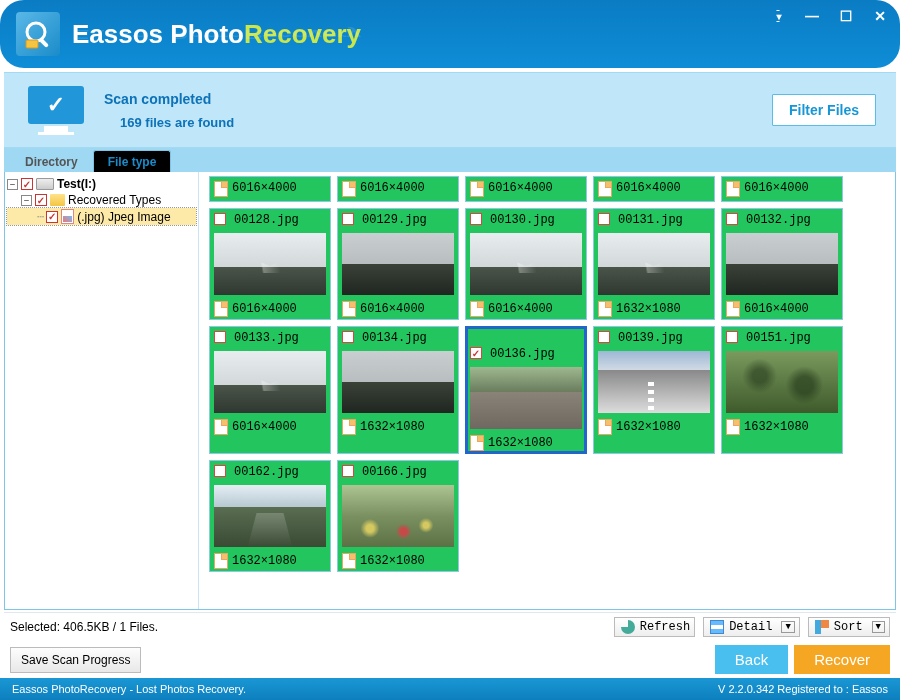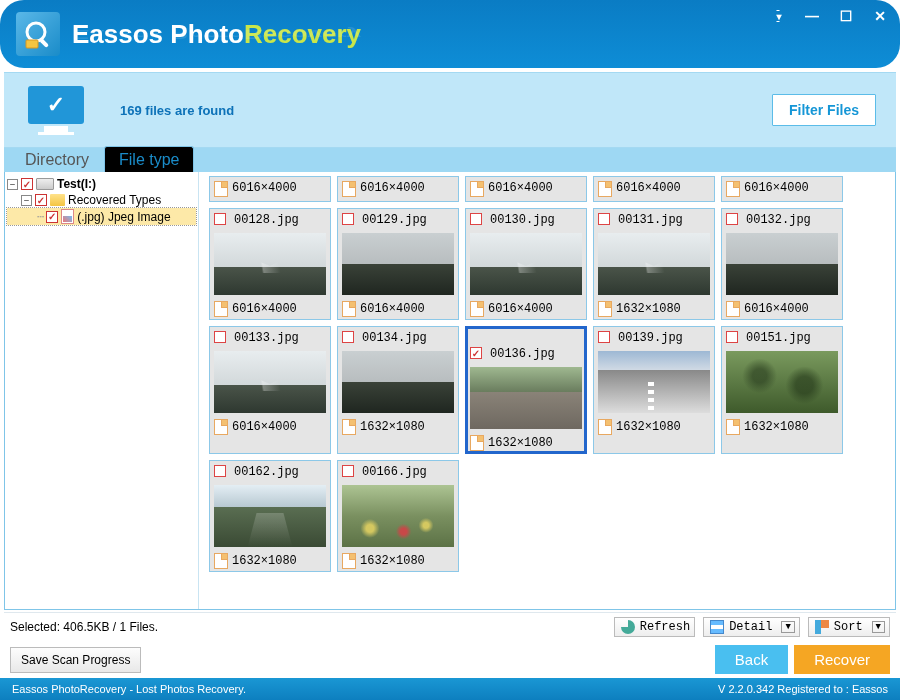--- a/index.html
+++ b/index.html
@@ -23,21 +23,21 @@
 .monitor-icon .stand { width: 24px; height: 6px; background:#fff; margin: 2px auto 0;}
 .monitor-icon .base { width: 36px; height: 3px; background:#fff; margin: 0 auto;}
 .monitor-icon .check { color:#fff; font-size:22px; font-weight:bold;}
 .status-text { flex:1; }
 .status-title { color: #0d72b8; font-weight: bold; font-size: 14px; margin-bottom: 8px;}
 .status-sub { color: #0d72b8; font-weight: bold; font-size: 13px; margin-left: 16px;}
 .filter-btn { background: #fff; color: #1596d6; border: 1px solid #5bbce8; padding: 7px 16px; font-size: 14px; font-weight: bold; cursor: pointer; border-radius:1px;}
 
 
 .tab-row { background: #9ed8f3; margin: 0 4px; display:flex; align-items:flex-end; height: 24px; padding-left: 6px; position:relative;}
-.tab { padding: 4px 14px 3px; font-size: 16px; color: #555; cursor:pointer; border: 1px solid transparent; border-bottom:none; background: transparent; }
+.tab { padding: 4px 14px 3px; font-size: 12px; color: #555; cursor:pointer; border: 1px solid transparent; border-bottom:none; background: transparent; font-weight: bold; }
 .tab.active { background: #000000; border-color: #7fc5e8; border-top-left-radius:3px; border-top-right-radius:3px; color:#1a8cc9; position:relative; top:0;}
 
 
 .content { display:flex; margin: 0 4px; height: 438px; border: 1px solid #7fc5e8; border-top:none; background:#fff;}
 .sidebar { width: 194px; border-right: 1px solid #c9e4f2; padding: 4px 2px; overflow:hidden;}
 .tree-node { display:flex; align-items:center; padding: 1px 0; font-size: 12px; white-space:nowrap;}
 .tree-toggle { width:11px; height:11px; border:1px solid #888; font-size:9px; line-height:9px; text-align:center; margin-right: 3px; cursor:pointer; color:#444; font-family:monospace;}
 .tree-chk { width:12px; height:12px; border:1px solid #c33; margin-right: 3px; display:inline-flex; align-items:center; justify-content:center; color:#c33; font-size:10px; cursor:pointer; background:#fff;}
 .tree-chk.checked::after { content:"✓"; font-weight:bold;}
 .tree-icon { width:16px; height:14px; margin-right: 3px; display:inline-block;}
@@ -48,21 +48,21 @@
 .tree-label { }
 .tree-node.sel { background:#fde9a8; outline:1px dotted #999;}
 .indent-1 { padding-left: 14px;}
 .indent-2 { padding-left: 30px;}
 .dotted-line { color:#999; font-family:monospace; margin-right:2px;}
 
 
 .thumbs-wrap { flex:1; position:relative; overflow:hidden;}
 .thumbs-scroll { position:absolute; inset:0; overflow-y:auto; padding: 4px 4px 8px 10px;}
 .thumbs-grid { display:flex; flex-wrap:wrap; gap: 6px 6px; }
-.thumb { width: 122px; border: 1px solid #8cc8e8; background:#e5e5e5; display:flex; flex-direction:column; padding: 4px 4px 2px; cursor:pointer;}
+.thumb { width: 122px; border: 1px solid #8cc8e8; background:#22c55e; display:flex; flex-direction:column; padding: 4px 4px 2px; cursor:pointer;}
 .thumb.partial-top { height: 26px; align-items:flex-start; flex-direction:row;}
 .thumb.sel { border: 3px solid #2266cc; padding: 18px 2px 0px;}
 .thumb-head { display:flex; align-items:flex-start; margin-bottom: 4px;}
 .thumb-chk { width:12px; height:12px; border:1px solid #d44; margin-right: 8px; display:inline-flex; align-items:center; justify-content:center; color:#c33; font-size:10px; background:#fff;}
 .thumb-chk.checked::after{content:"✓"; font-weight:bold;}
 .thumb-name { font-family: "Courier New", monospace; font-size: 12px;}
 .thumb-img { width: 100%; height: 62px; background:#888; margin: 2px 0 6px; display:flex; align-items:flex-end; justify-content:center; overflow:hidden;}
 .thumb-foot { display:flex; align-items:center;}
 .dim-icon { width:14px; height:16px; margin-right: 4px; background:#fff; border:1px solid #e8a860; position:relative; display:inline-block;}
 .dim-icon::before { content:""; position:absolute; top:0; right:0; width:5px; height:5px; background:#f4c070; border-left:1px solid #e8a860; border-bottom:1px solid #e8a860;}
@@ -130,20 +130,21 @@
 
 <div class="status-panel">
   <div class="monitor-icon">
     <div class="screen">
         <span class="check">✓</span>
       </div>
     <div class="stand"></div>
       <div class="base"></div>
   </div>
   <div class="status-text">
+    <div class="status-title">Scan completed</div>
     <div class="status-sub">169 files are found</div>
   </div>
   <button class="filter-btn">Filter Files</button>
 </div>
 
 <div class="tab-row">
   <div class="tab">Directory</div>
   <div class="tab active">File type</div>
 </div>
 

